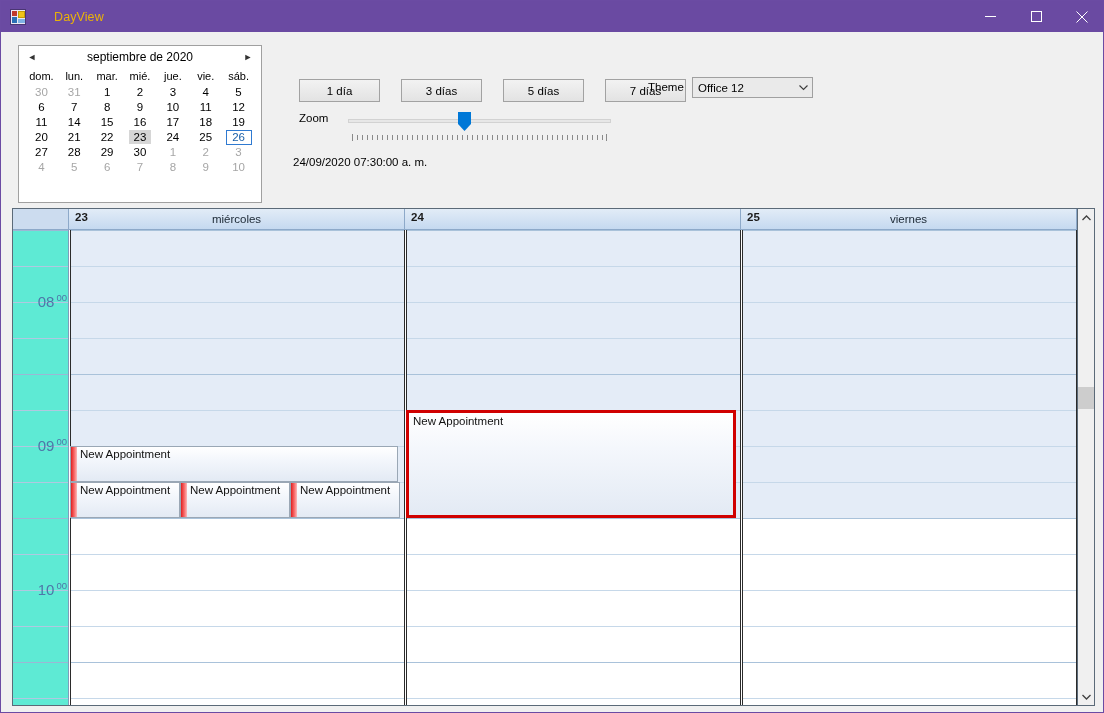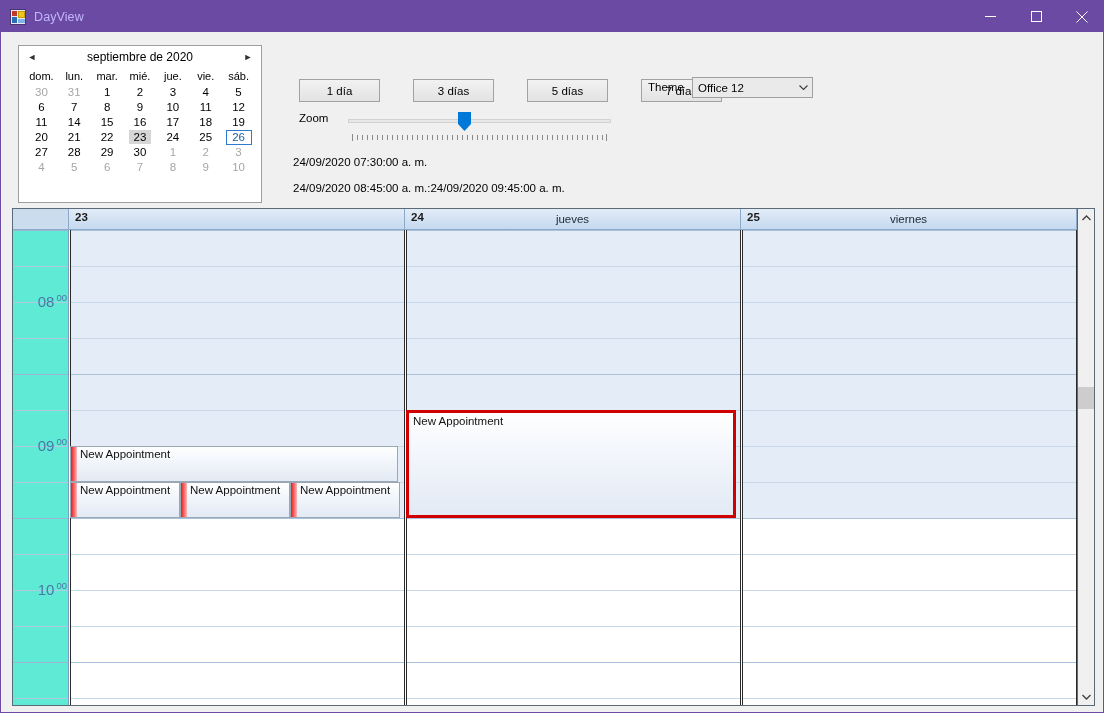--- a/index.html
+++ b/index.html
@@ -27,21 +27,21 @@
     width:16px;height:16px;margin-left:9px;margin-right:8px;
     position:relative;background:#ece9f4;border:1px solid #4a3573;
     box-sizing:border-box;flex:none;
   }
   #app-icon .q{position:absolute;}
   #app-icon .q1{left:1px;top:1px;width:5px;height:5px;background:#c0392b;}
   #app-icon .q2{left:1px;top:7px;width:5px;height:6px;background:#2a6fb5;}
   #app-icon .q3{left:7px;top:1px;width:7px;height:7px;background:#f0c419;border:1px solid #c39c0b;box-sizing:border-box;}
   #app-icon .q4{left:7px;top:9px;width:7px;height:4px;background:#7fb2e5;}
   #title-text{
-    color:#c4b5fd;font-size:12.5px;letter-spacing:.1px;
+    color:#eab308;font-size:12.5px;letter-spacing:.1px;margin-left:20px;
   }
   #win-btns{position:absolute;right:0;top:0;height:31px;display:flex;}
   .win-btn{
     width:46px;height:31px;display:flex;align-items:center;justify-content:center;
     color:#fff;font-size:12px;
   }
   .win-btn svg{display:block;}
 
   
   #toppanel{
@@ -91,21 +91,21 @@
 
   
   .btn{
     background:linear-gradient(#f2f2f2,#e3e3e3);
     border:1px solid #a2a2a2;
     font-family:"Liberation Sans", sans-serif;
     font-size:11.5px;color:#000;
     display:flex;align-items:center;justify-content:center;
     box-sizing:border-box;cursor:default;
   }
-  #daybtns{position:absolute;left:298px;top:47px;display:flex;gap:33px;}
+  #daybtns{position:absolute;left:298px;top:47px;display:flex;gap:21px;}
   #daybtns .btn{width:81px;height:23px;}
 
   #themelabel{position:absolute;left:647px;top:49px;font-size:11.5px;color:#000;}
   #themecombo{
     position:absolute;left:691px;top:45px;width:121px;height:21px;
     background:#eaeaea;border:1px solid #a0a0a0;box-sizing:border-box;
     display:flex;align-items:center;font-size:11.5px;color:#000;
   }
   #themecombo .cv{padding-left:5px;flex:1;}
   #themecombo .carat{width:17px;display:flex;align-items:center;justify-content:center;color:#444;font-size:9px;}
@@ -315,39 +315,38 @@
       <div id="zoomtrack"></div>
       <div id="zoomthumb">
         <svg width="13" height="19" viewBox="0 0 13 19">
             <path d="M0 0 H13 V12 L6.5 19 L0 12 Z" fill="#0078d7"></path>
           </svg>
       </div>
       <div id="zoomticks"></div>
     </div>
 
     <div id="dtline1">24/09/2020 07:30:00 a. m.</div>
-    <div id="dtline2">24/09/2020 08:45:00 a. m.:24/09/2020 09:45:00 a. m.</div>
 
     <div id="actionbtns">
         <div class="btn">scrollbar</div>
         <div class="btn">border</div>
         <div class="btn">color</div>
         <div class="btn">create</div>
       </div>
   </div>
 
   <div id="dayview">
     <div id="dv-header">
       <div class="corner"></div>
     <div class="dayhead" style="width: 336px;">
           <div class="dnum">23</div>
+          <div class="dname">miércoles</div>
         </div>
         <div class="dayhead" style="width: 336px;">
           <div class="dnum">24</div>
-          <div class="dname">jueves</div>
         </div>
         <div class="dayhead" style="width: 336px;">
           <div class="dnum">25</div>
           <div class="dname">viernes</div>
         </div>
       </div>
     <div id="dv-body">
       <div id="gutter">
           <div class="g-line major" style="top: 0px;"></div>
           <div class="g-line" style="top: 36px;"></div>

